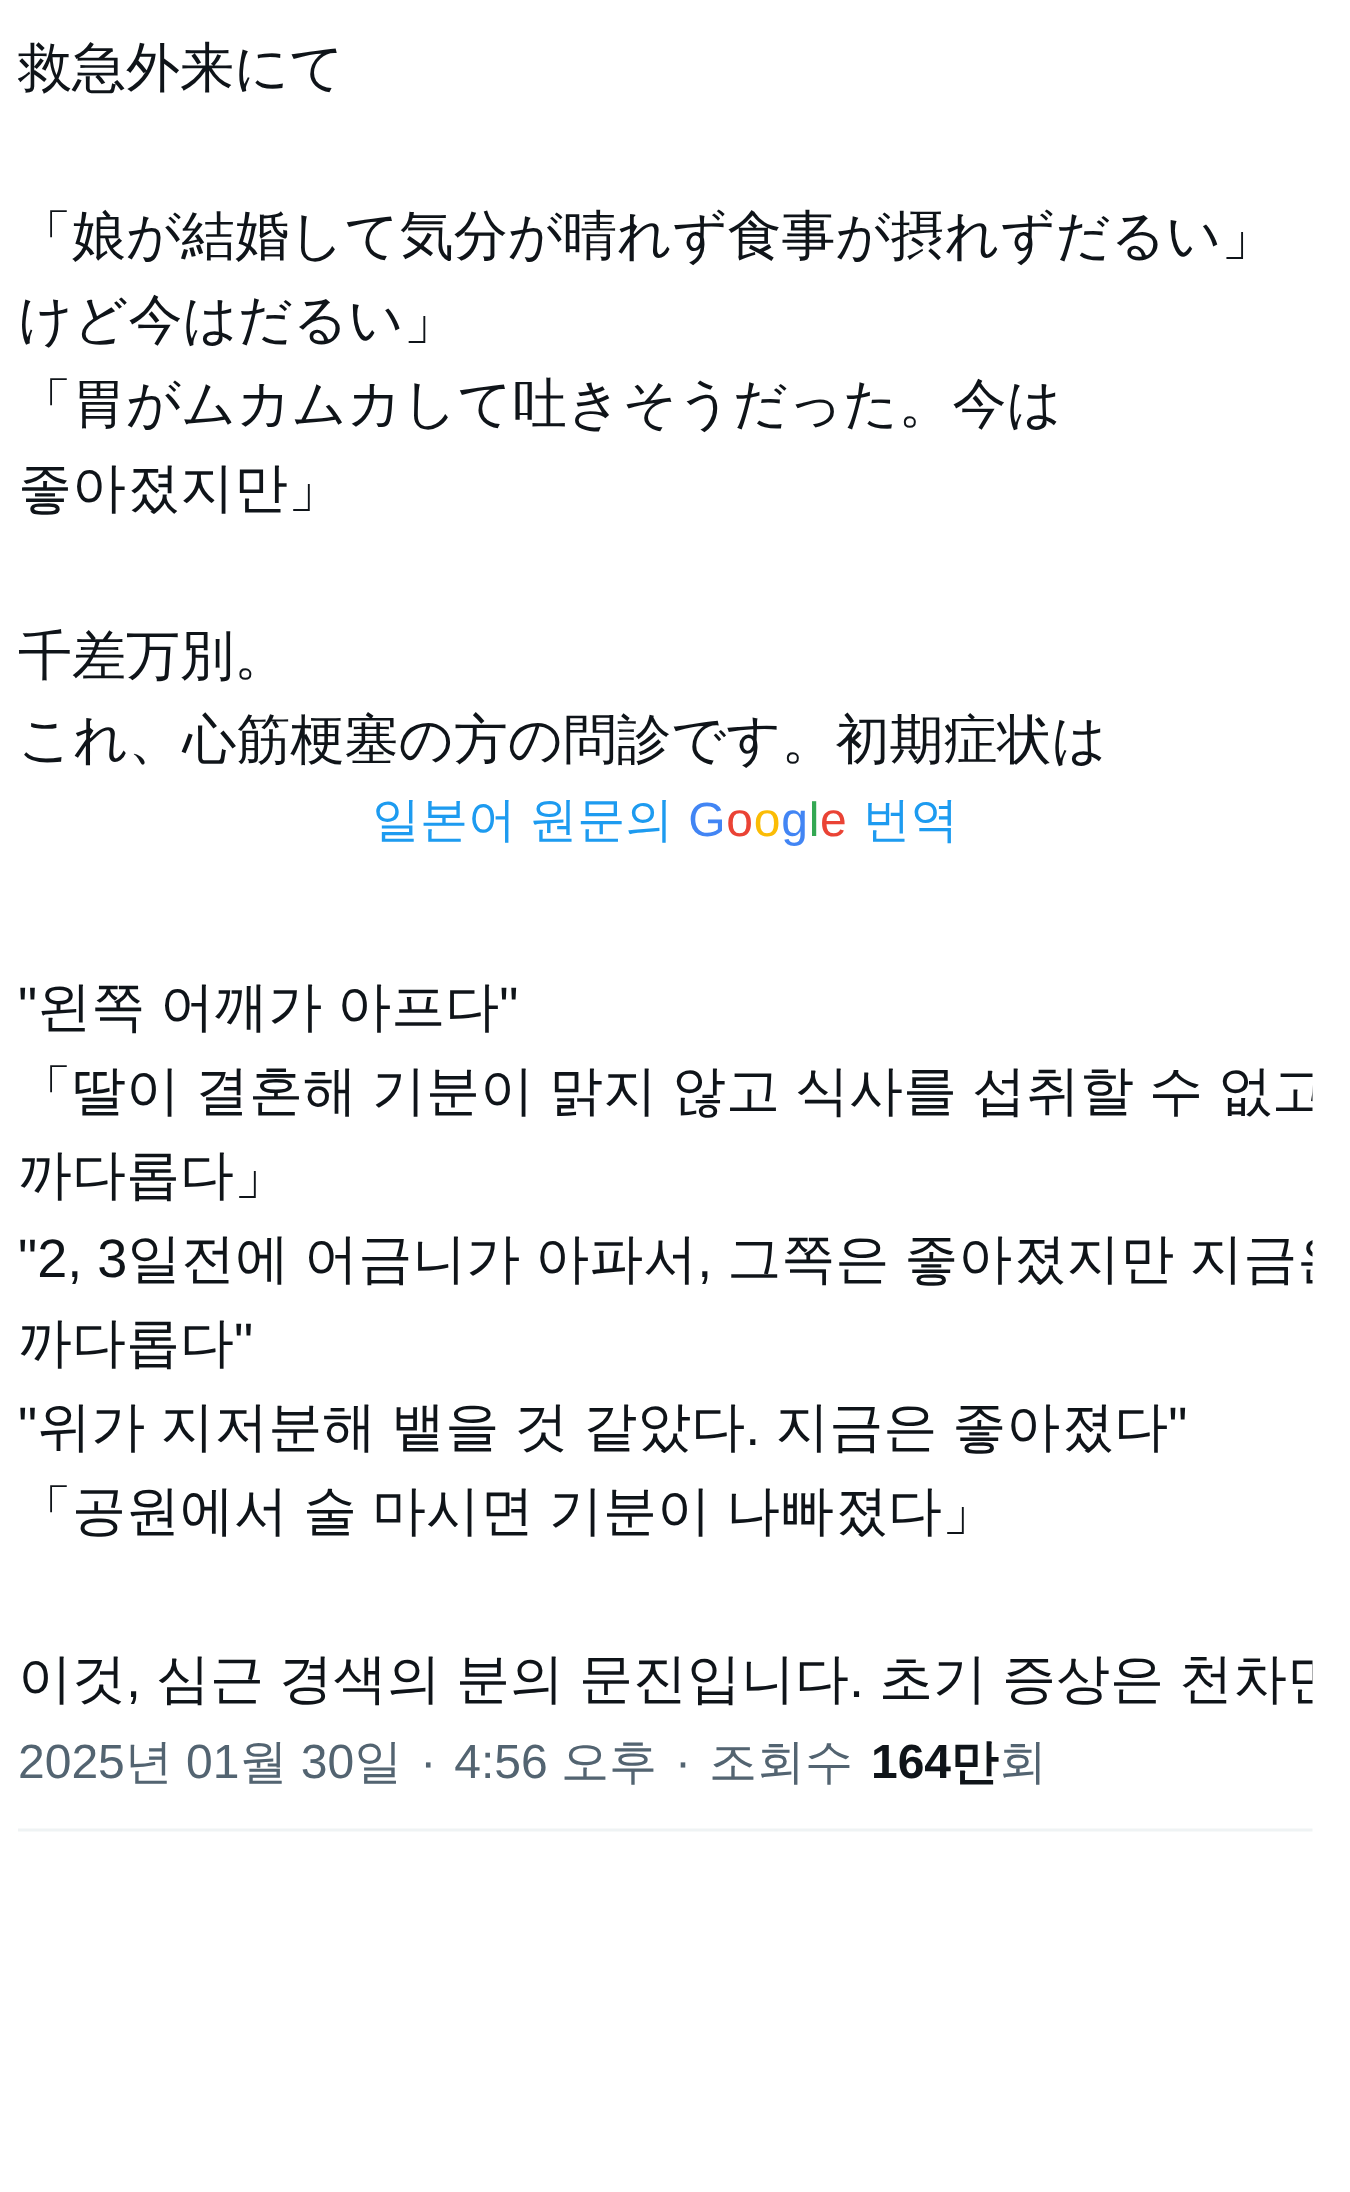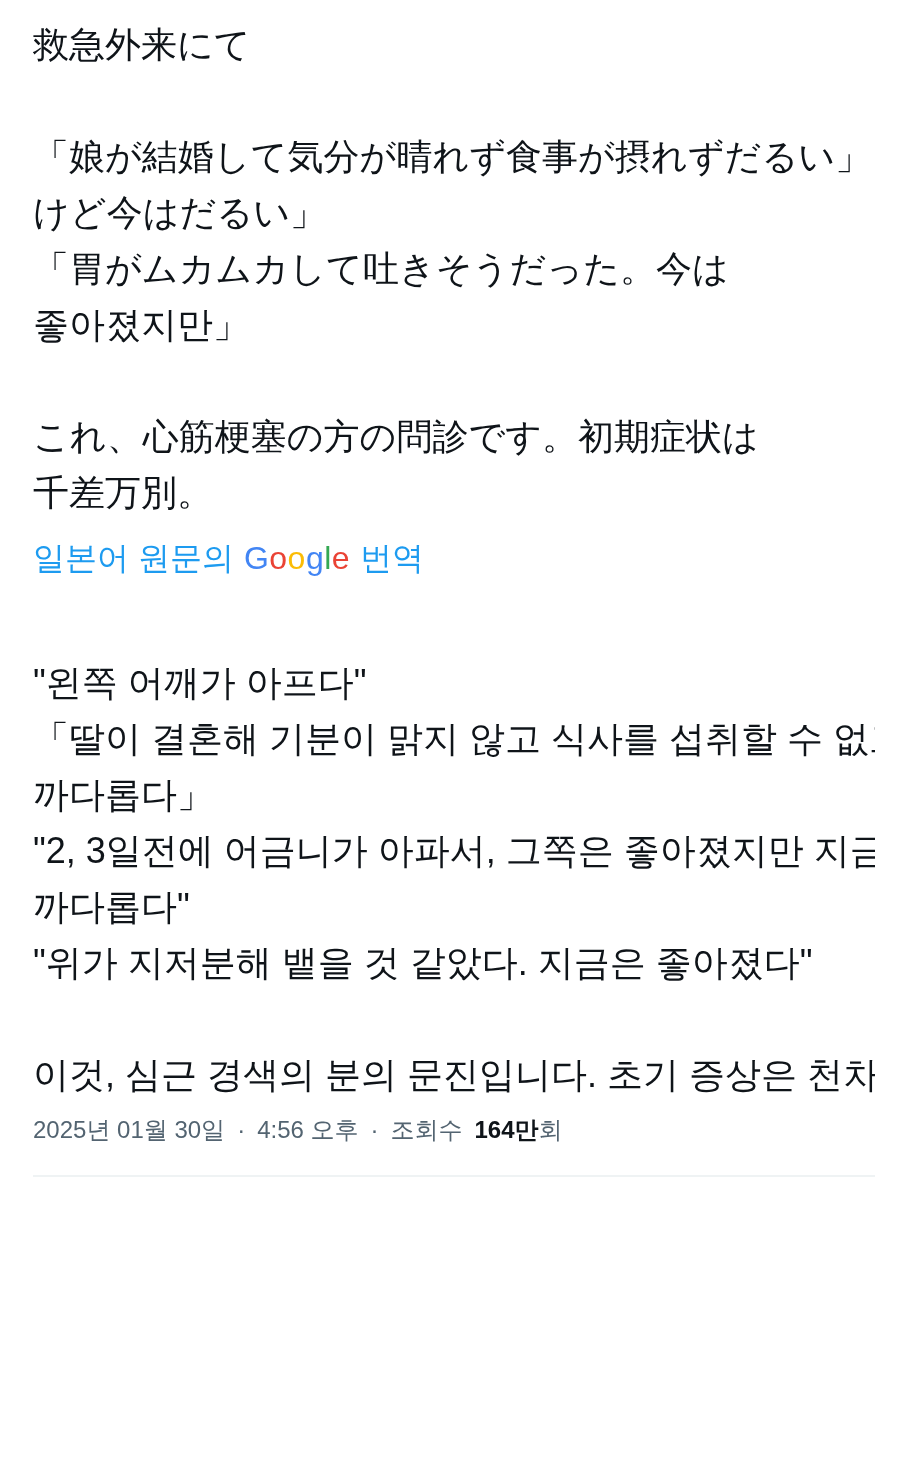--- a/index.html
+++ b/index.html
@@ -8,47 +8,48 @@
     background: #ffffff;
   }
   body {
     width: 900px;
     height: 1461px;
     overflow: hidden;
     font-family: "Liberation Sans", "DejaVu Sans", sans-serif;
     color: #0f1419;
   }
   .post {
-    padding: 17px 25px 0 33px;
+    padding: 17px 25px 0 12px;
   }
   .text-block .text-line {
     font-size: 36px;
     line-height: 56px;
     white-space: nowrap;
     overflow: hidden;
     letter-spacing: 0;
   }
   .translate-attribution {
-    margin-top: 16px;
+    margin-top: 4px;
     font-size: 32px;
     line-height: 42px;
     cursor: pointer;
     white-space: nowrap;
+    text-align: center;
   }
   .translate-attribution .google-logo {
     margin: 0 10px;
     font-weight: 500;
     letter-spacing: 0.5px;
   }
   .text-block.ko {
     margin-top: 20px;
   }
   .meta {
     margin-top: 6px;
-    font-size: 24px;
+    font-size: 32px;
     line-height: 42px;
     white-space: nowrap;
   }
   .meta .sep {
     margin: 0 12px;
   }
   .meta .views-label {
     margin-right: 12px;
   }
   .meta .views-count {
@@ -67,36 +68,37 @@
 <div class="post">
 
   <div class="text-block jp" lang="ja">
       <div class="text-line">救急外来にて</div>
       <div class="text-line">&nbsp;</div>
       <div class="text-line">「娘が結婚して気分が晴れず食事が摂れずだるい」</div>
       <div class="text-line">けど今はだるい」</div>
       <div class="text-line">「胃がムカムカして吐きそうだった。今は</div>
       <div class="text-line">좋아졌지만」</div>
       <div class="text-line">&nbsp;</div>
+      <div class="text-line">千差万別。</div>
       <div class="text-line">これ、心筋梗塞の方の問診です。初期症状は</div>
-      <div class="text-line">千差万別。</div>
     </div>
 
   <div class="translate-attribution">
     <span style="color: rgb(29, 155, 240);">일본어 원문의</span><span class="google-logo"><span style="color: rgb(66, 133, 244);">G</span><span style="color: rgb(234, 67, 53);">o</span><span style="color: rgb(251, 188, 5);">o</span><span style="color: rgb(66, 133, 244);">g</span><span style="color: rgb(52, 168, 83);">l</span><span style="color: rgb(234, 67, 53);">e</span></span><span style="color: rgb(29, 155, 240);">번역</span>
   </div>
 
   <div class="text-block ko" lang="ko">
       <div class="text-line">&nbsp;</div>
       <div class="text-line">"왼쪽 어깨가 아프다"</div>
       <div class="text-line">「딸이 결혼해 기분이 맑지 않고 식사를 섭취할 수 없고</div>
       <div class="text-line">까다롭다」</div>
       <div class="text-line">"2, 3일전에 어금니가 아파서, 그쪽은 좋아졌지만 지금은</div>
       <div class="text-line">까다롭다"</div>
       <div class="text-line">"위가 지저분해 뱉을 것 같았다. 지금은 좋아졌다"</div>
+      <div class="text-line">「공원에서 술 마시면 기분이 나빠졌다」</div>
       <div class="text-line">&nbsp;</div>
       <div class="text-line">이것, 심근 경색의 분의 문진입니다. 초기 증상은 천차만별.</div>
     </div>
 
   <div class="meta" style="color: rgb(83, 100, 113);">
     <span>2025년 01월 30일</span><span class="sep">·</span><span>4:56 오후</span><span class="sep">·</span><span class="views-label">조회수</span><span class="views-count">164만</span><span>회</span>
   </div>
 
   <div class="divider"></div>
 

